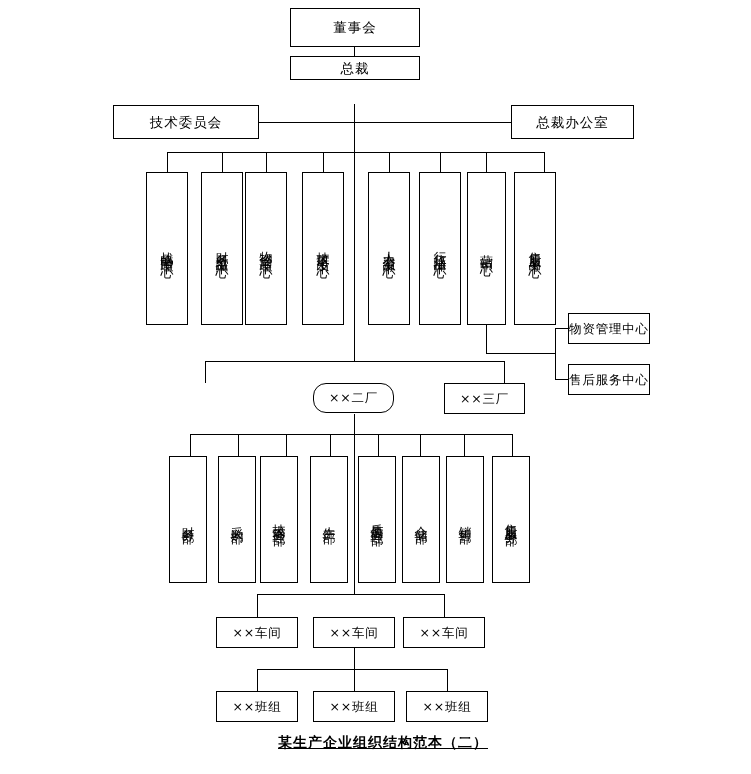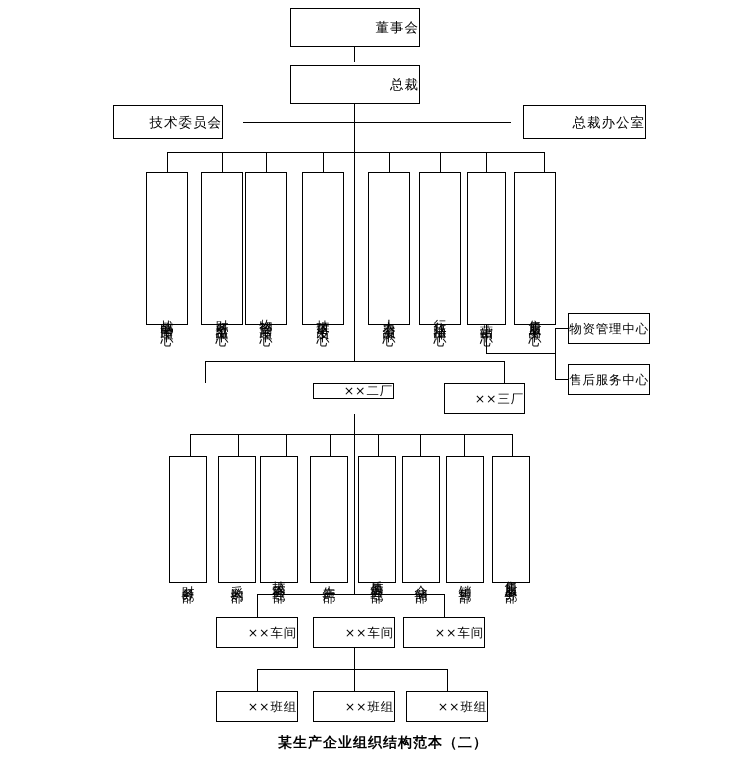--- a/index.html
+++ b/index.html
@@ -18,21 +18,21 @@
     overflow: hidden;
     background: #ffffff;
   }
   .node {
     position: absolute;
     box-sizing: border-box;
     border: 1px solid #000000;
     background: #ffffff;
     display: flex;
     align-items: center;
-    justify-content: flex-end;
+    justify-content: center;
     text-align: center;
     font-size: 13px;
     line-height: 1.05;
     letter-spacing: 0.5px;
     z-index: 2;
   }
   .node.horiz {
     font-size: 13.5px;
     letter-spacing: 1px;
   }
@@ -121,29 +121,29 @@
   <div class="line v" style="left:354px; top:647px; height:44px;"></div>
 
   <div class="line h" style="left:257px; top:669px; width:190px;"></div>
   <div class="line v" style="left:257px; top:669px; height:22px;"></div>
   <div class="line v" style="left:447px; top:669px; height:22px;"></div>
 
   <div class="node horiz" style="left:290px; top:8px; width:130px; height:39px;">
     <span>董事会</span>
   </div>
 
-  <div class="node horiz" style="left:290px; top:65px; width:130px; height:39px;">
+  <div class="node horiz" style="left:290px; top:56px; width:130px; height:24px;">
     <span>总裁</span>
   </div>
 
-  <div class="node horiz" style="left:113px; top:105px; width:110px; height:34px;">
+  <div class="node horiz" style="left:113px; top:105px; width:146px; height:34px;">
     <span>技术委员会</span>
   </div>
 
-  <div class="node horiz" style="left:511px; top:105px; width:123px; height:34px;margin-left:12px;">
+  <div class="node horiz" style="left:511px; top:105px; width:123px; height:34px;">
     <span>总裁办公室</span>
   </div>
 
   <div class="node vert" style="left:146px; top:172px; width:42px; height:153px;">
     <span>战略管理中心</span>
   </div>
   <div class="node vert" style="left:201px; top:172px; width:42px; height:153px;">
     <span>财务监控中心</span>
   </div>
   <div class="node vert" style="left:245px; top:172px; width:42px; height:153px;">
@@ -166,21 +166,21 @@
     <span>售后服务中心</span>
   </div>
 
   <div class="node horiz small" style="left:568px; top:313px; width:82px; height:31px;">
     <span>物资管理中心</span>
   </div>
   <div class="node horiz small" style="left:568px; top:364px; width:82px; height:31px;">
     <span>售后服务中心</span>
   </div>
 
-  <div class="node horiz small" style="left:313px; top:383px; width:81px; height:16px;">
+  <div class="node horiz small" style="left:313px; top:383px; width:81px; height:30px;border-radius:13px;">
     <span>××二厂</span>
   </div>
   <div class="node horiz small" style="left:444px; top:383px; width:81px; height:31px;">
     <span>××三厂</span>
   </div>
 
   <div class="node vert" style="left:169px; top:456px; width:38px; height:127px;">
     <span>财务部</span>
   </div>
   <div class="node vert" style="left:218px; top:456px; width:38px; height:127px;">
@@ -218,15 +218,15 @@
   <div class="node horiz small" style="left:216px; top:691px; width:82px; height:31px;">
     <span>××班组</span>
   </div>
   <div class="node horiz small" style="left:313px; top:691px; width:82px; height:31px;">
     <span>××班组</span>
   </div>
   <div class="node horiz small" style="left:406px; top:691px; width:82px; height:31px;">
     <span>××班组</span>
   </div>
 
-  <div class="caption" style="left:278px; top:734px;">某生产企业组织结构范本（二）</div>
+  <div class="caption" style="left:278px; top:734px;text-decoration:underline;">某生产企业组织结构范本（二）</div>
 
 </div>
 
 </body></html>

